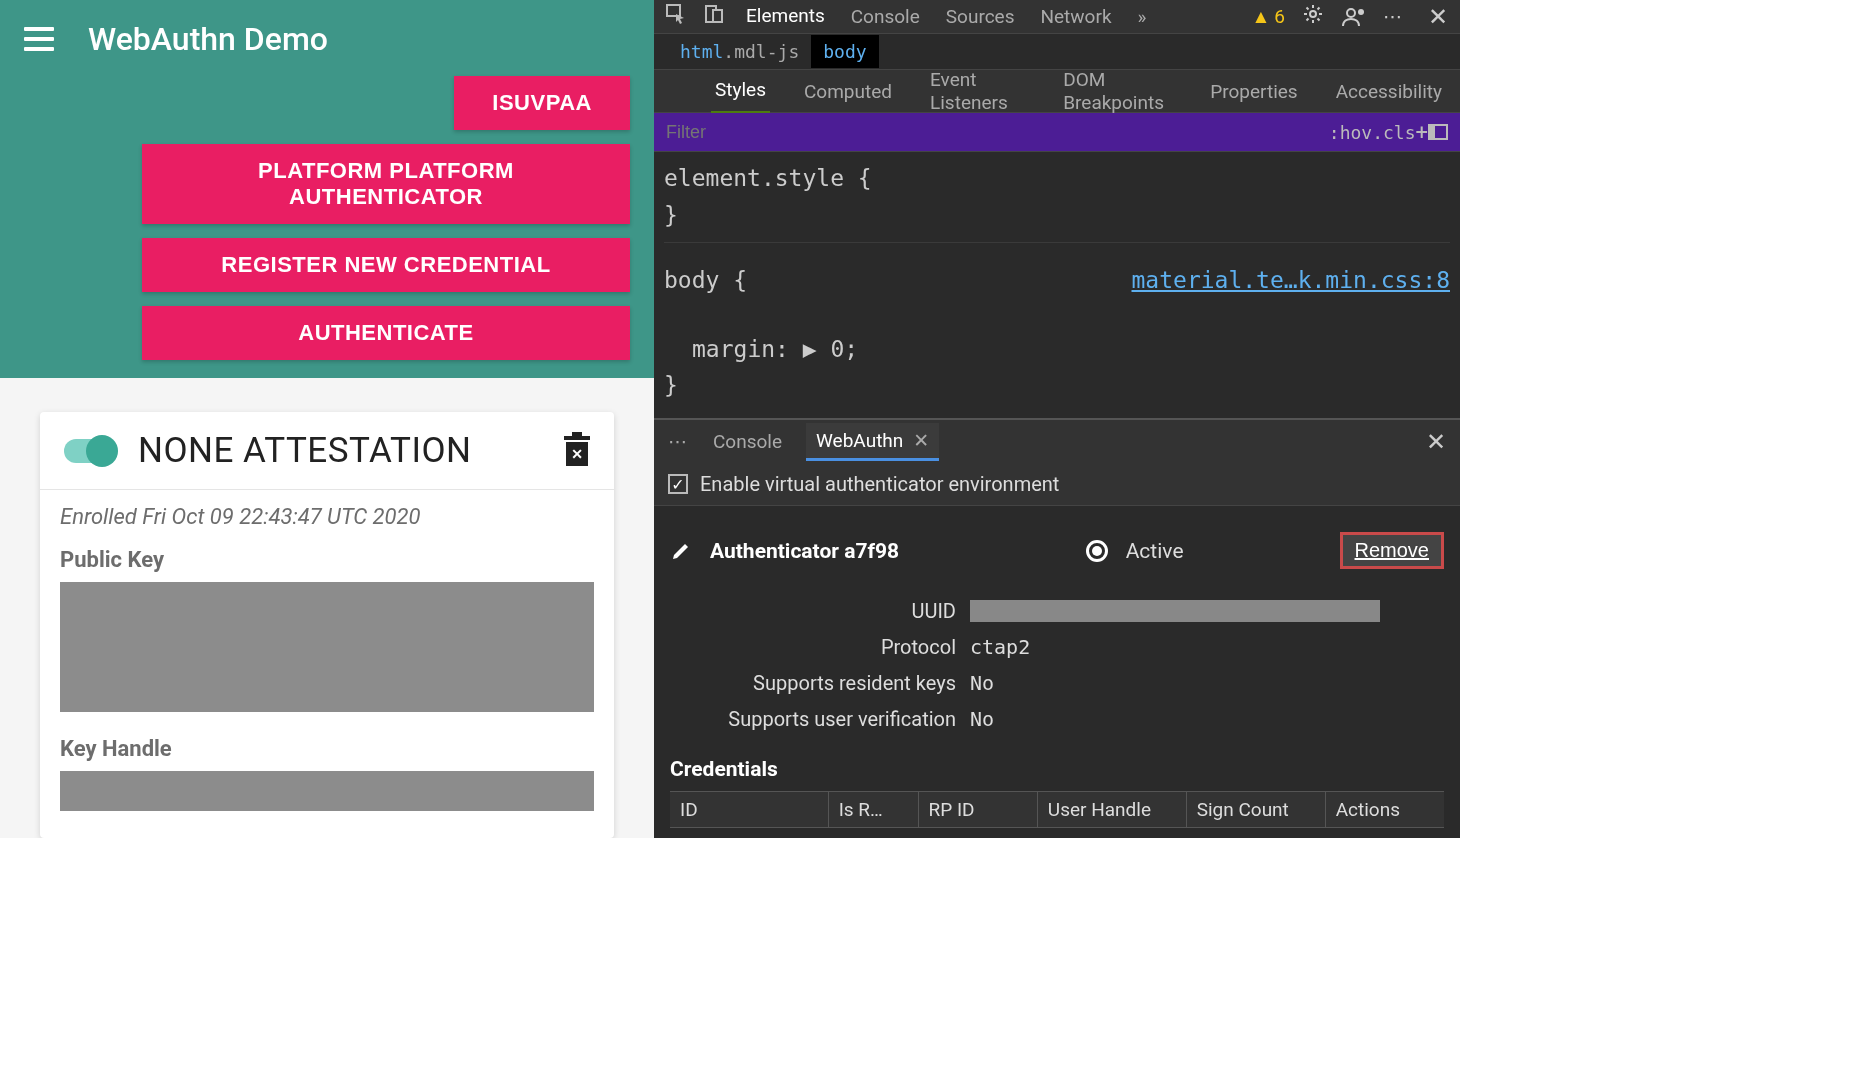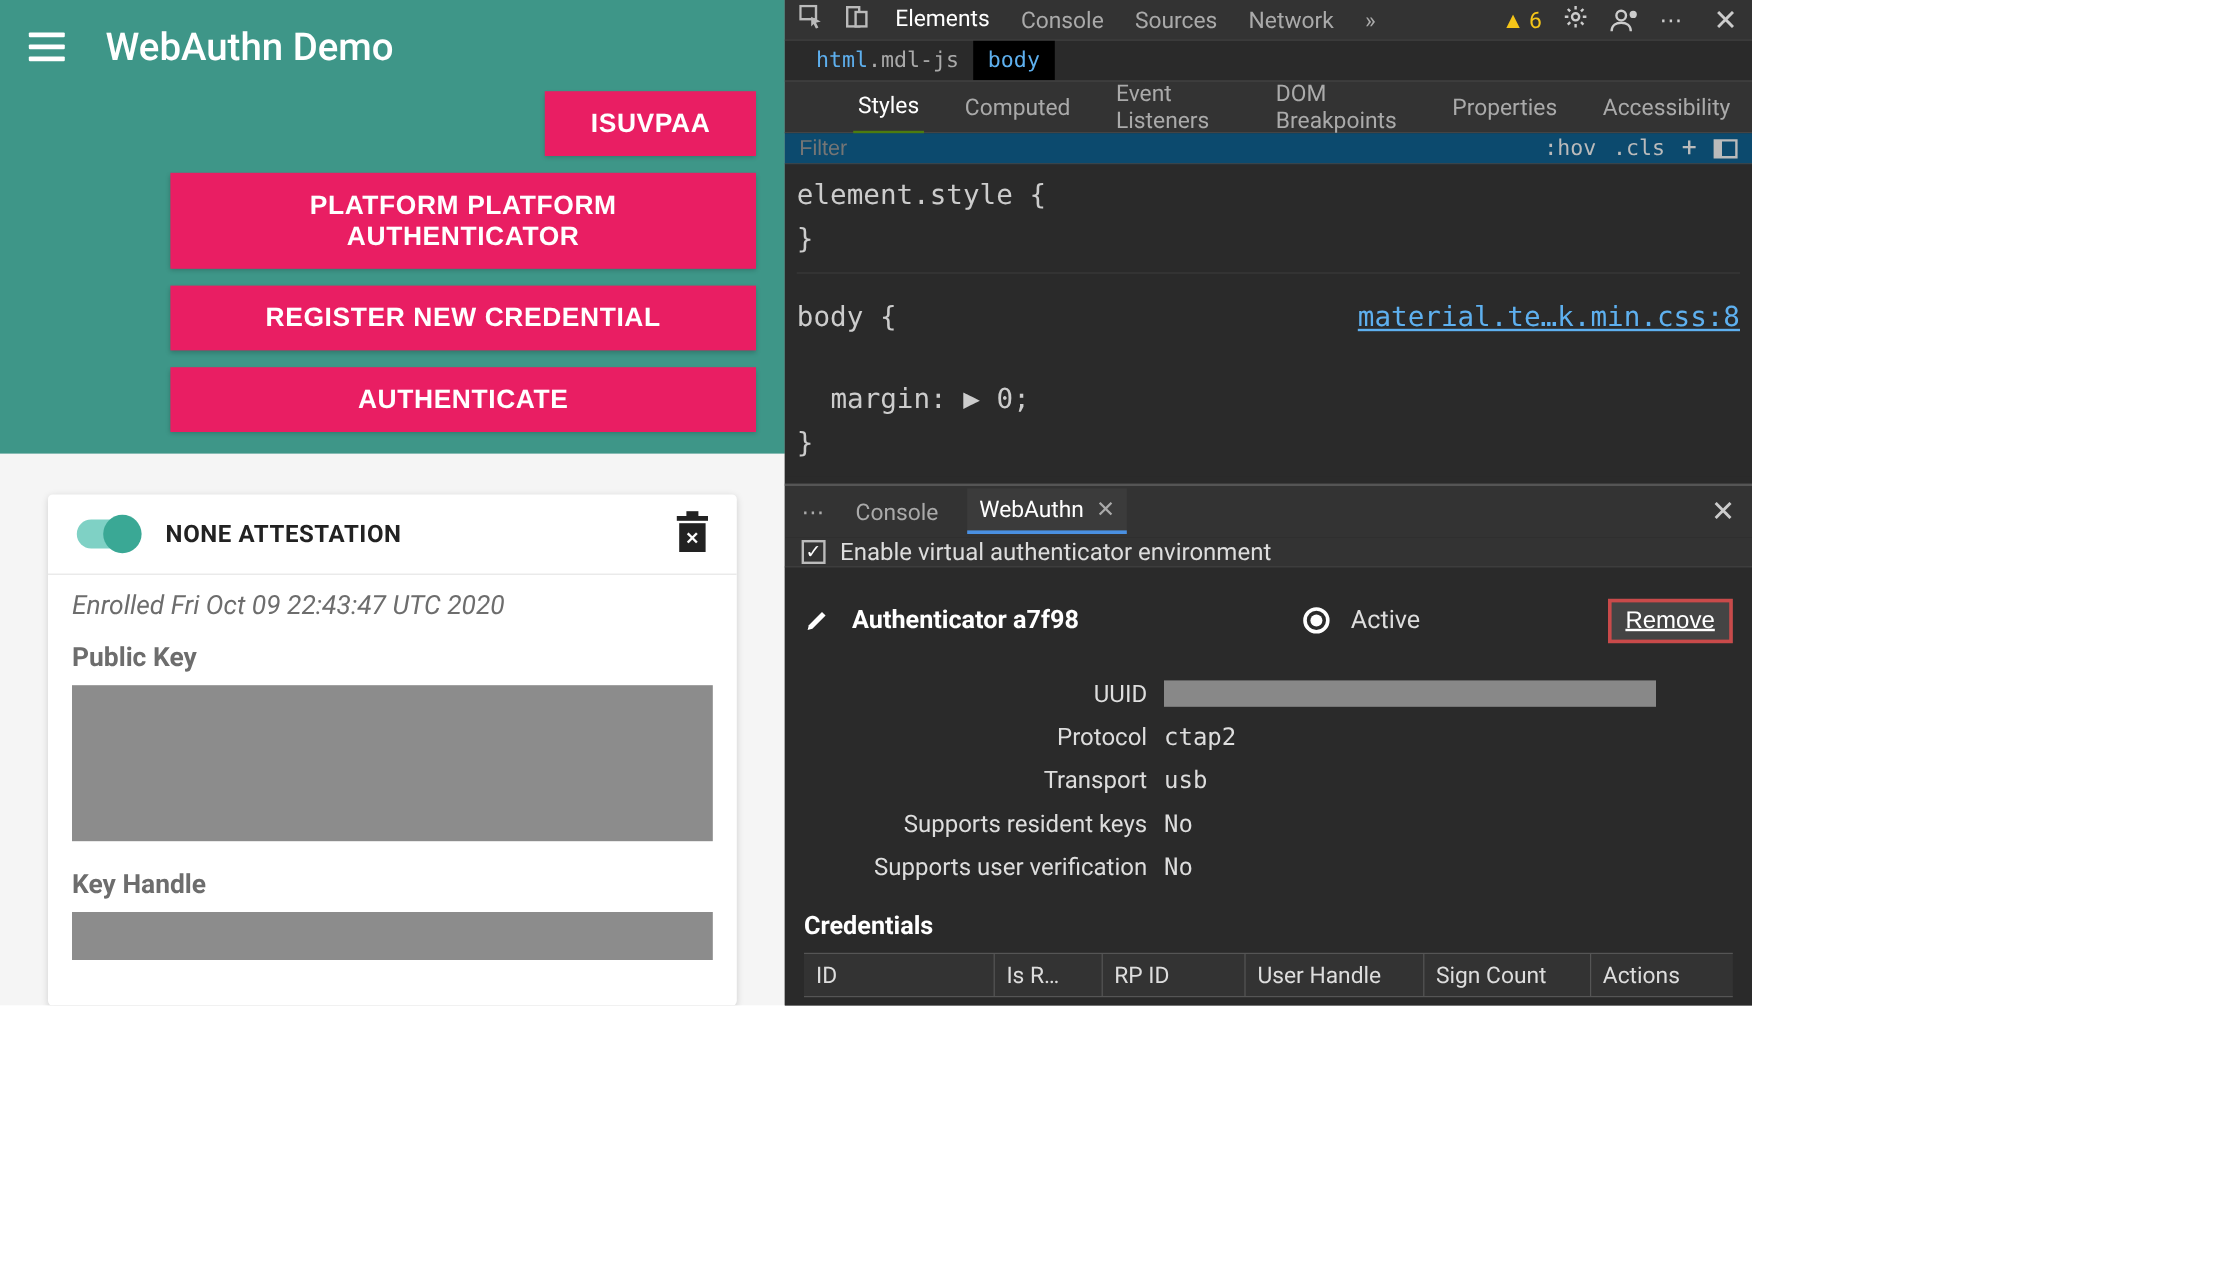--- a/index.html
+++ b/index.html
@@ -16,21 +16,21 @@
 .app-title { font-size: 32px; font-weight: 500; }
 .btn-stack { display: flex; flex-direction: column; align-items: flex-end; gap: 14px; margin-top: 18px; }
 .pink-btn { background: #e91e63; color: #fff; border: none; font-size: 22px; font-weight: 600; letter-spacing: 0.5px; padding: 14px 38px; cursor: pointer; box-shadow: 0 2px 4px rgba(0,0,0,0.2); }
 .pink-btn.wide { width: 488px; text-align: center; }
 
 
 .card { background: #fff; margin: 34px 40px 0 40px; border-radius: 4px; box-shadow: 0 2px 6px rgba(0,0,0,0.15); padding: 18px 0 0 0; flex: 1; overflow: hidden; }
 .card-head { display: flex; align-items: center; padding: 0 24px 18px 24px; border-bottom: 1px solid #e5e5e5; gap: 22px; }
 .toggle { width: 52px; height: 24px; background: #7fd1c5; border-radius: 12px; position: relative; cursor: pointer; }
 .toggle::after { content: ""; position: absolute; right: -2px; top: -4px; width: 32px; height: 32px; background: #3aa895; border-radius: 50%; }
-.card-title { font-size: 20px; font-weight: 700; color: #222; flex: 1; letter-spacing: 0.5px; }
+.card-title { font-size: 35px; font-weight: 400; color: #222; flex: 1; letter-spacing: 0.5px; }
 .trash-icon { width: 26px; height: 30px; display: flex; flex-direction: column; align-items: center; cursor: pointer; }
 .trash-icon .lid { width: 26px; height: 4px; background: #222; position: relative; }
 .trash-icon .lid::before { content: ""; position: absolute; top: -4px; left: 8px; width: 10px; height: 4px; background: #222; }
 .trash-icon .bin { width: 22px; height: 24px; background: #222; display: flex; align-items: center; justify-content: center; color: #fff; font-size: 14px; font-weight: bold; margin-top: 2px; }
 .card-body { padding: 14px 20px; }
 .enrolled { font-style: italic; color: #6d6d6d; font-size: 22px; margin-bottom: 18px; }
 .field-label { font-size: 22px; font-weight: 700; color: #6d6d6d; margin-bottom: 10px; }
 .grey-box { background: #8c8c8c; height: 130px; margin-bottom: 24px; }
 .grey-box.short { height: 40px; margin-bottom: 0; }
 
@@ -47,21 +47,21 @@
 .dt-crumb { display: flex; align-items: center; height: 36px; background: #2a2a2a; padding: 0 14px; gap: 0; font-size: 18px; font-family: Menlo, monospace; }
 .crumb-item { color: #aaa; padding: 6px 12px; }
 .crumb-item .hl { color: #5eb0ef; }
 .crumb-item.sel { background: #000; color: #5eb0ef; }
 
 
 .dt-sub { display: flex; align-items: center; height: 44px; background: #333; border-top: 1px solid #444; border-bottom: 1px solid #444; padding: 0 14px; gap: 30px; font-size: 19px; }
 .dt-sub .dt-tab.active { border-bottom: 3px solid #4d7c0f; margin-left: 43px; }
 
 
-.filter-row { display: flex; align-items: center; height: 40px; background: #0c4a6e; border-bottom: 1px solid #444; padding: 0 12px; gap: 14px; font-size: 18px; }
+.filter-row { display: flex; align-items: center; height: 40px; background: #4c1d95; border-bottom: 1px solid #444; padding: 0 12px; font-size: 18px; }
 .filter-input { flex: 1; background: transparent; border: none; color: #ccc; font-size: 18px; outline: none; }
 .filter-row .mono { font-family: Menlo, monospace; color: #bbb; cursor: pointer; }
 .filter-row .plus { font-size: 22px; color: #bbb; cursor: pointer; }
 .panel-icon { width: 20px; height: 16px; border: 2px solid #bbb; border-left-width: 7px; cursor: pointer; }
 
 
 .css-pane { font-family: Menlo, monospace; font-size: 23px; padding: 8px 10px; color: #ccc; background: #2a2a2a; line-height: 1.6; }
 .css-pane .link { color: #5eb0ef; text-decoration: underline; float: right; cursor: pointer; }
 .css-sep { height: 20px; border-top: 1px solid #3a3a3a; margin-top: 8px; }
 
@@ -252,24 +252,20 @@
       <div class="auth-fields">
         <div class="auth-row">
           <div class="lbl">UUID</div>
           <div class="uuid-box"></div>
         </div>
         <div class="auth-row">
           <div class="lbl">Protocol</div>
           <div class="val">ctap2</div>
         </div>
         <div class="auth-row">
-          <div class="lbl">Transport</div>
-          <div class="val">usb</div>
-        </div>
-        <div class="auth-row">
           <div class="lbl">Supports resident keys</div>
           <div class="val">No</div>
         </div>
         <div class="auth-row">
           <div class="lbl">Supports user verification</div>
           <div class="val">No</div>
         </div>
       </div>
 
       <div class="creds-title">Credentials</div>

